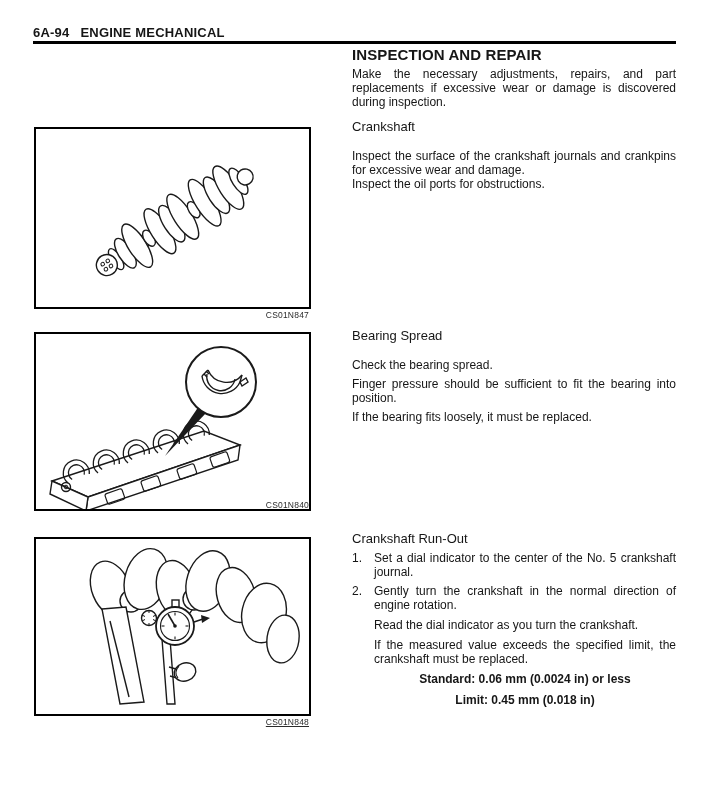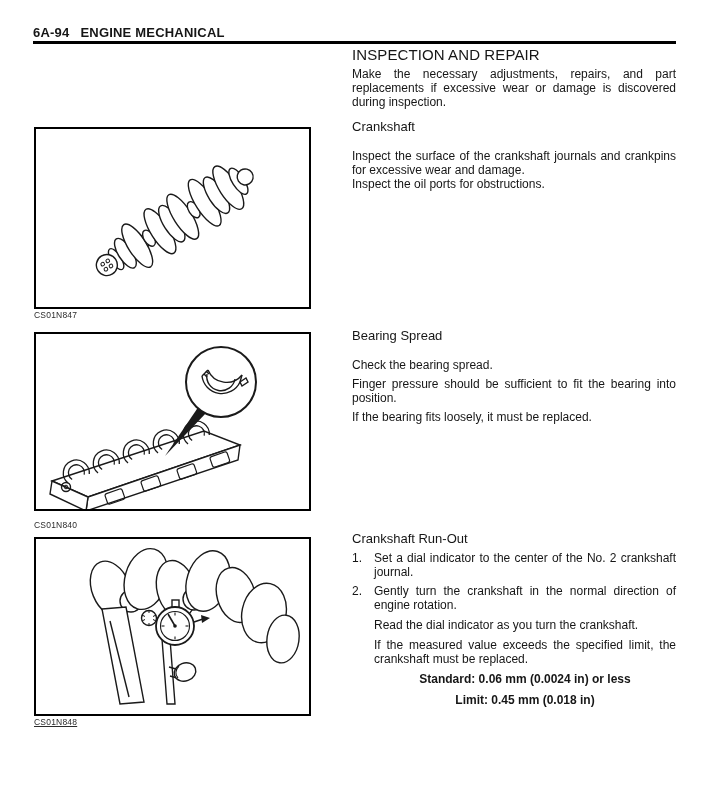--- a/index.html
+++ b/index.html
@@ -10,35 +10,35 @@
   }
   .page { position:absolute; inset:0; background:#fff; }
 
   
   .hdr { position:absolute; left:33px; top:25px; font-size:13px; font-weight:bold; letter-spacing:.2px; white-space:nowrap; }
   .hdr .code { margin-right:11px; }
   .rule { position:absolute; left:33px; top:41px; width:643px; height:3px; background:#000; }
 
   
   .col { position:absolute; left:352px; width:324px; }
-  .h1 { font-size:15px; font-weight:normal; margin:0; letter-spacing:.1px; }
+  .h1 { font-size:15px; font-weight:bold; margin:0; letter-spacing:.1px; }
   .h2 { font-size:13px; font-weight:normal; margin:0; }
   .body-p { margin:0; font-size:12px; line-height:14px; text-align:justify; }
   .mt4 { margin-top:4px; } .mt5 { margin-top:5px; } .mt6 { margin-top:6px; } .mt7 { margin-top:15px; } .mt8 { margin-top:8px; }
   .li { display:flex; margin-top:5px; }
   .li .num { flex:none; width:22px; font-size:12px; line-height:15px; }
   .li .itxt { flex:1; }
   .spec { font-size:12px; line-height:15px; font-weight:bold; text-align:center; margin:6px 0 0 0; }
 
   
   .fig { position:absolute; left:34px; width:273px; border:2px solid #000; background:#fff; box-sizing:content-box; }
   .fig svg { display:block; }
-  .cap { position:absolute; left:34px; width:275px; text-align:left; font-size:8.5px; color:#2b2b2b; letter-spacing:.2px; }
+  .cap { position:absolute; left:34px; width:275px; text-align:right; font-size:8.5px; color:#2b2b2b; letter-spacing:.2px; }
   .f1 { top:127px; height:178px; } .c1 { top:310px; }
-  .f2 { top:332px; height:175px; } .c2 { top:520px; }
+  .f2 { top:332px; height:175px; } .c2 { top:500px; }
   .f3 { top:537px; height:175px; } .c3 { top:717px;text-decoration:underline; }
 
   .sec-inspection { top:46px; }
   .sec-crankshaft { top:119px; }
   .sec-bearing    { top:328px; }
   .sec-runout     { top:531px; }
 </style>
 </head>
 <body>
 
@@ -193,21 +193,21 @@
     <p class="body-p mt7">Check the bearing spread.</p>
     <p class="body-p mt5">Finger pressure should be sufficient to fit the bearing into position.</p>
     <p class="body-p mt5">If the bearing fits loosely, it must be replaced.</p>
   </div>
 
   <div class="col sec-runout">
     <div class="h2">Crankshaft Run-Out</div>
     <div class="li mt8">
       <span class="num">1.</span>
       <div class="itxt">
-        <p class="body-p">Set a dial indicator to the center of the No. 2 crankshaft journal.</p>
+        <p class="body-p">Set a dial indicator to the center of the No. 5 crankshaft journal.</p>
       </div>
     </div>
     <div class="li mt5">
       <span class="num">2.</span>
       <div class="itxt">
         <p class="body-p">Gently turn the crankshaft in the normal direction of engine rotation.</p>
         <p class="body-p mt6">Read the dial indicator as you turn the crankshaft.</p>
         <p class="body-p mt6">If the measured value exceeds the specified limit, the crankshaft must be replaced.</p>
         <p class="spec">Standard: 0.06 mm (0.0024 in) or less</p>
         <p class="spec">Limit: 0.45 mm (0.018 in)</p>

